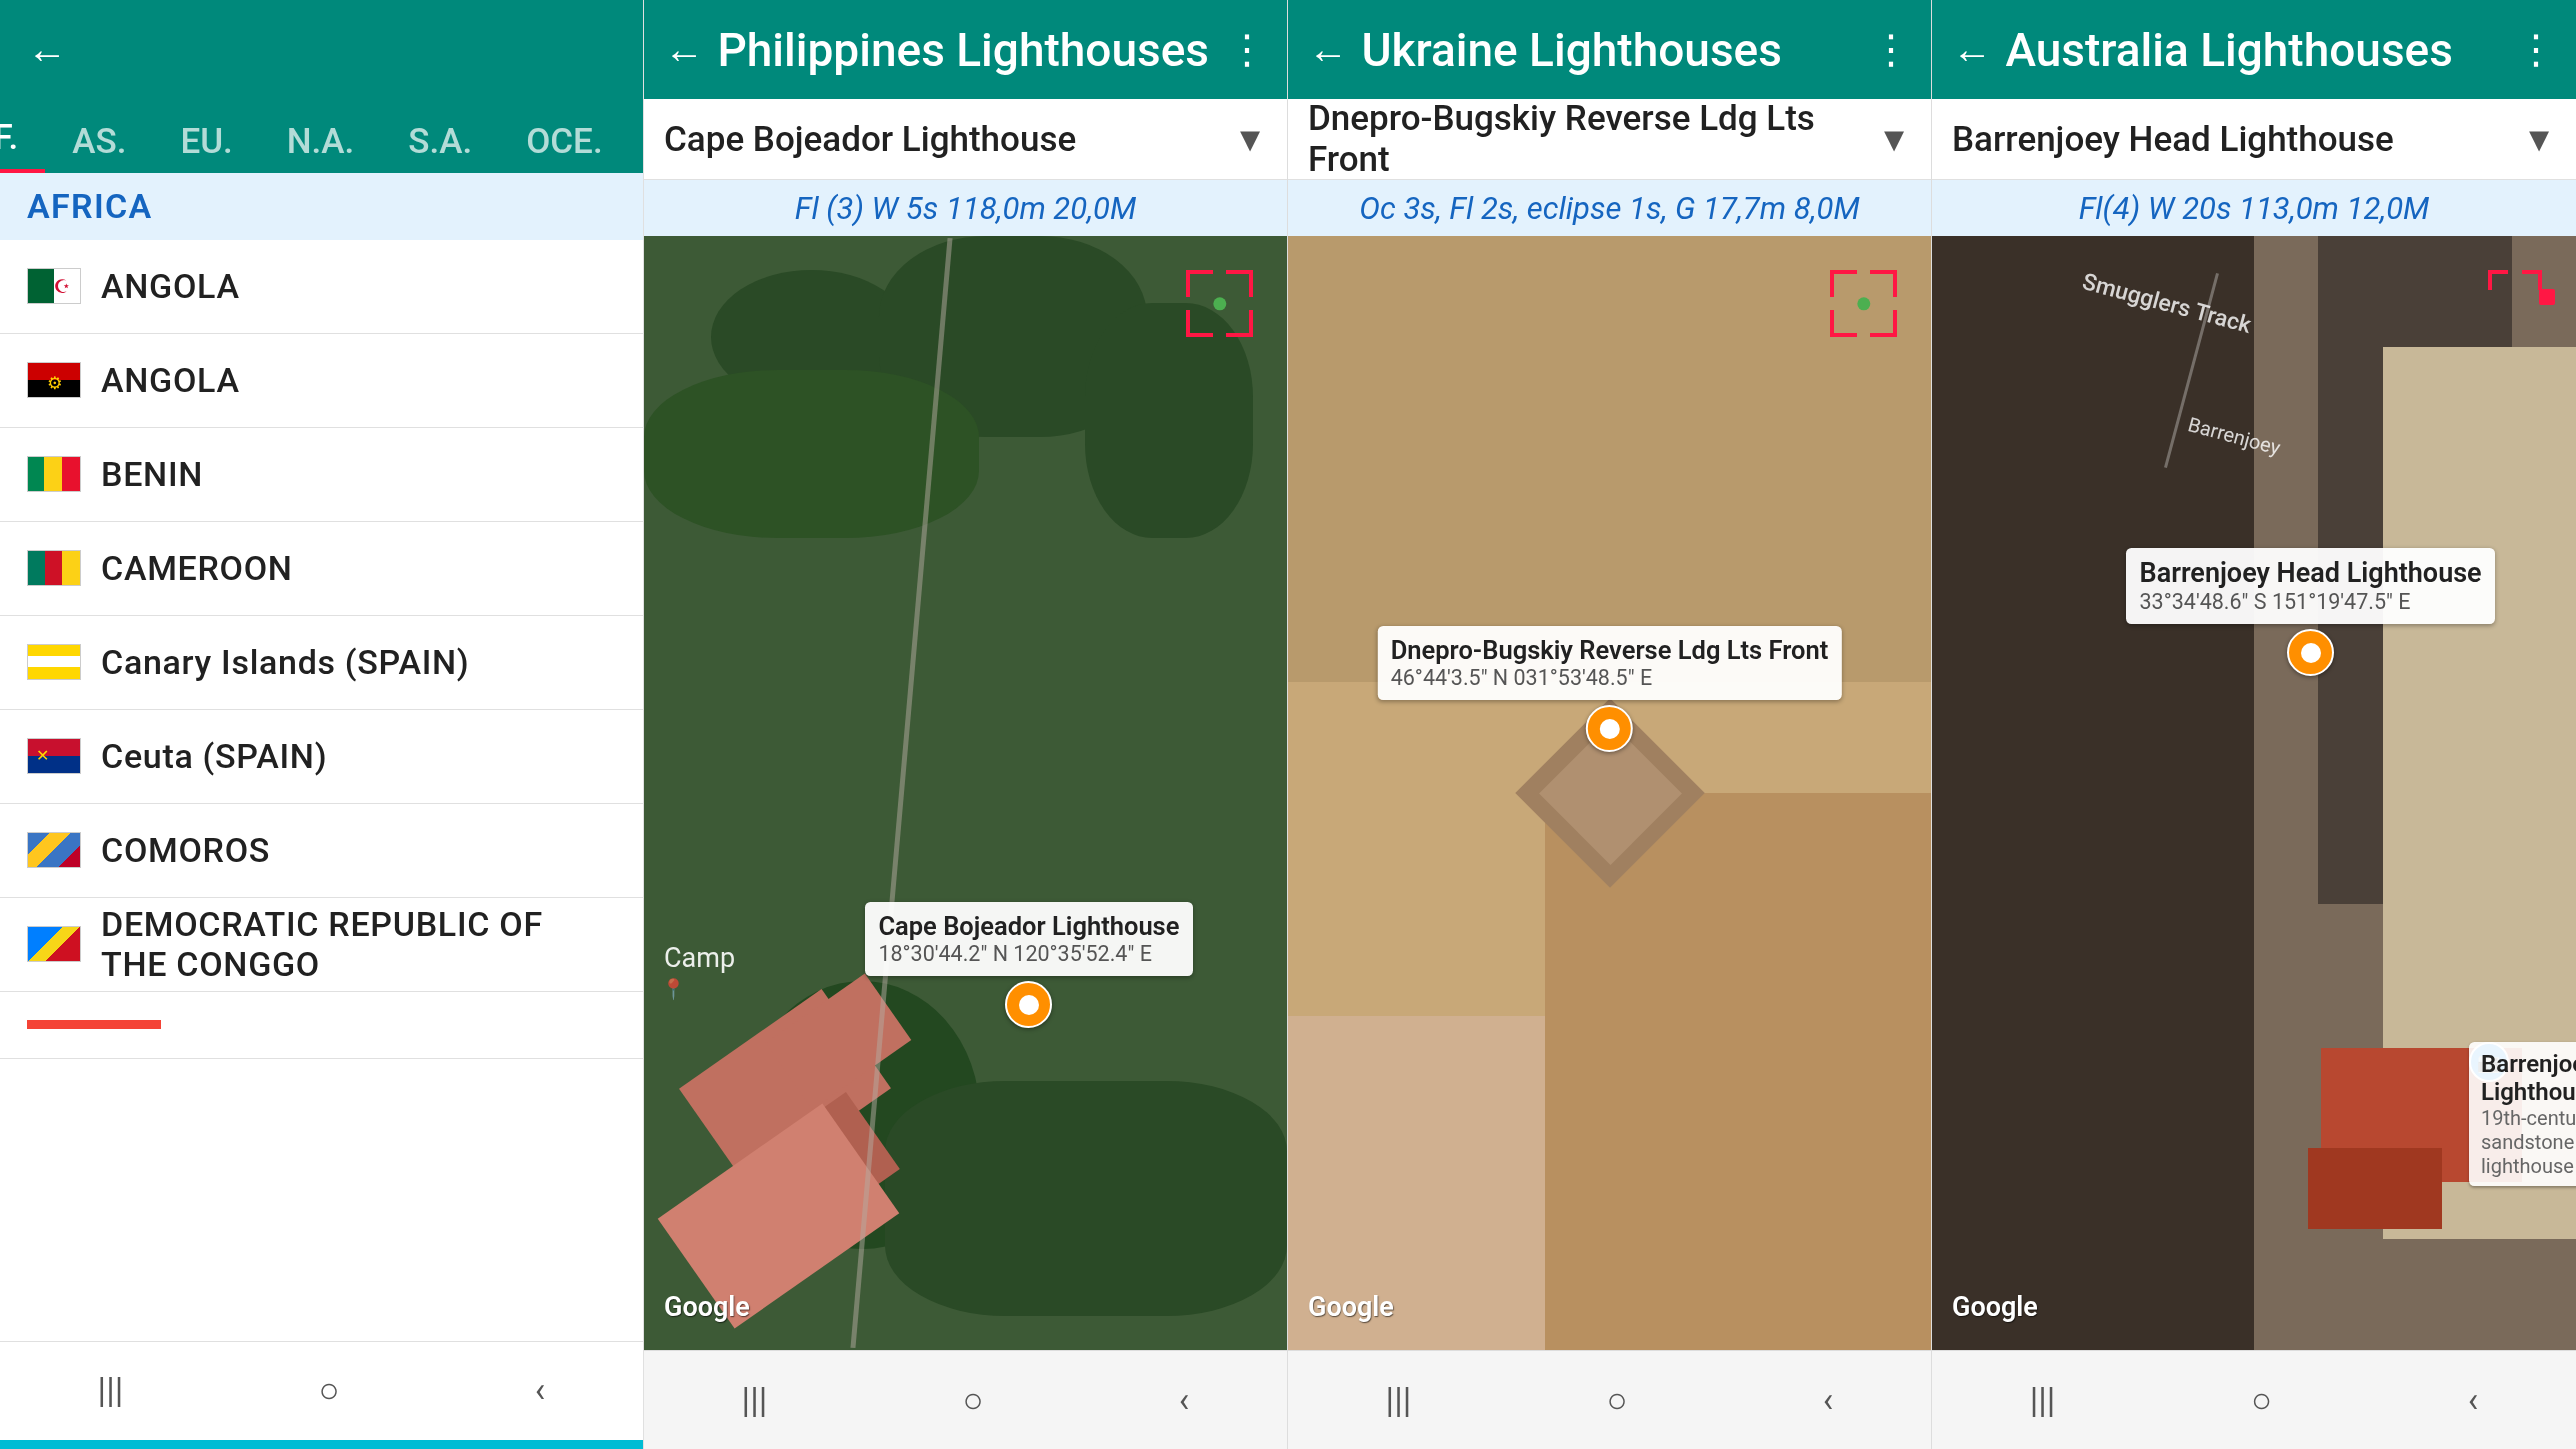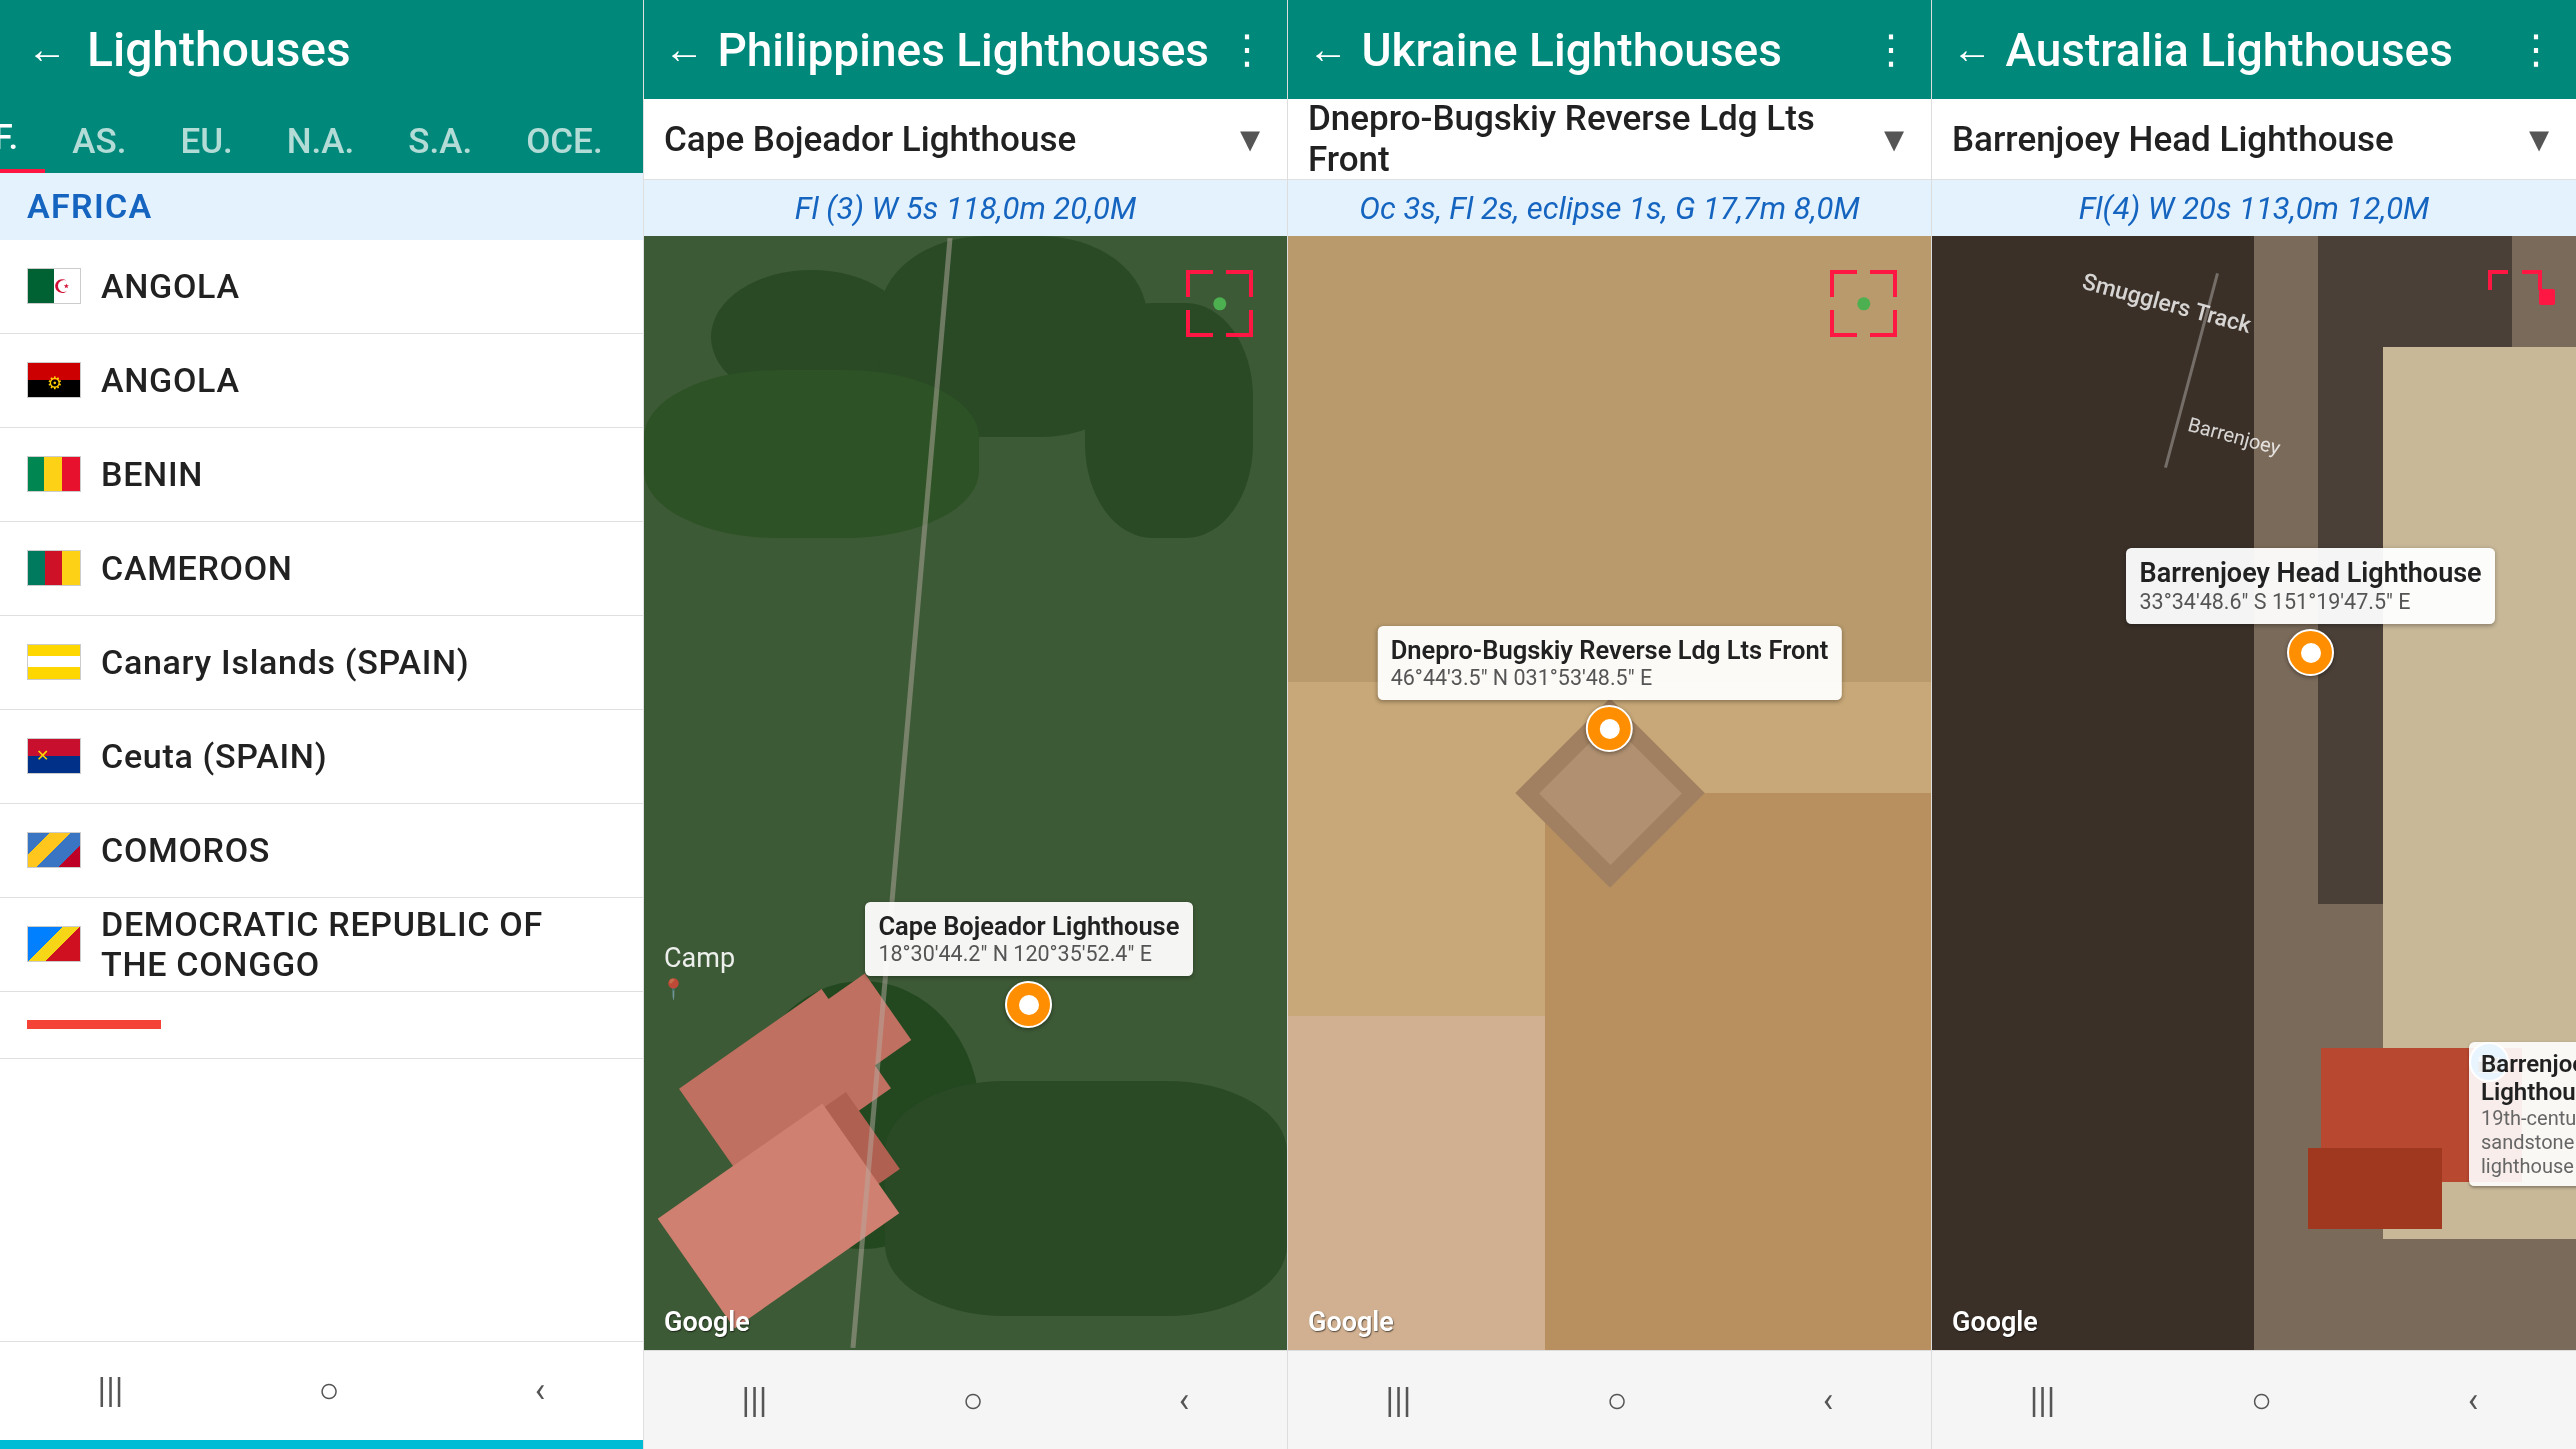--- a/index.html
+++ b/index.html
@@ -233,21 +233,21 @@
 
     .marker-pin-inner {
       width: 20px;
       height: 20px;
       background: white;
       border-radius: 50%;
     }
 
     .google-label {
       position: absolute;
-      bottom: 12px;
+      bottom: 27px;
       left: 20px;
       font-size: 27px;
       color: white;
       font-weight: 600;
       text-shadow: 0.7px 0.7px 1.3px rgba(0,0,0,0.6);
     }
 
     .scan-overlay {
       position: absolute;
       top: 34px;
@@ -303,21 +303,20 @@
       font-size: 19px;
       color: white;
     }
   </style>
 </head>
 <body>
 
 <div class="panel-list">
   <div class="header">
     <span class="back-icon">←</span>
-    <span class="title">Lighthouses</span>
   </div>
 
   <div class="tabs-row">
     <div class="tab active">AF.</div>
     <div class="tab">AS.</div>
     <div class="tab">EU.</div>
     <div class="tab">N.A.</div>
     <div class="tab">S.A.</div>
     <div class="tab">OCE.</div>
   </div>

